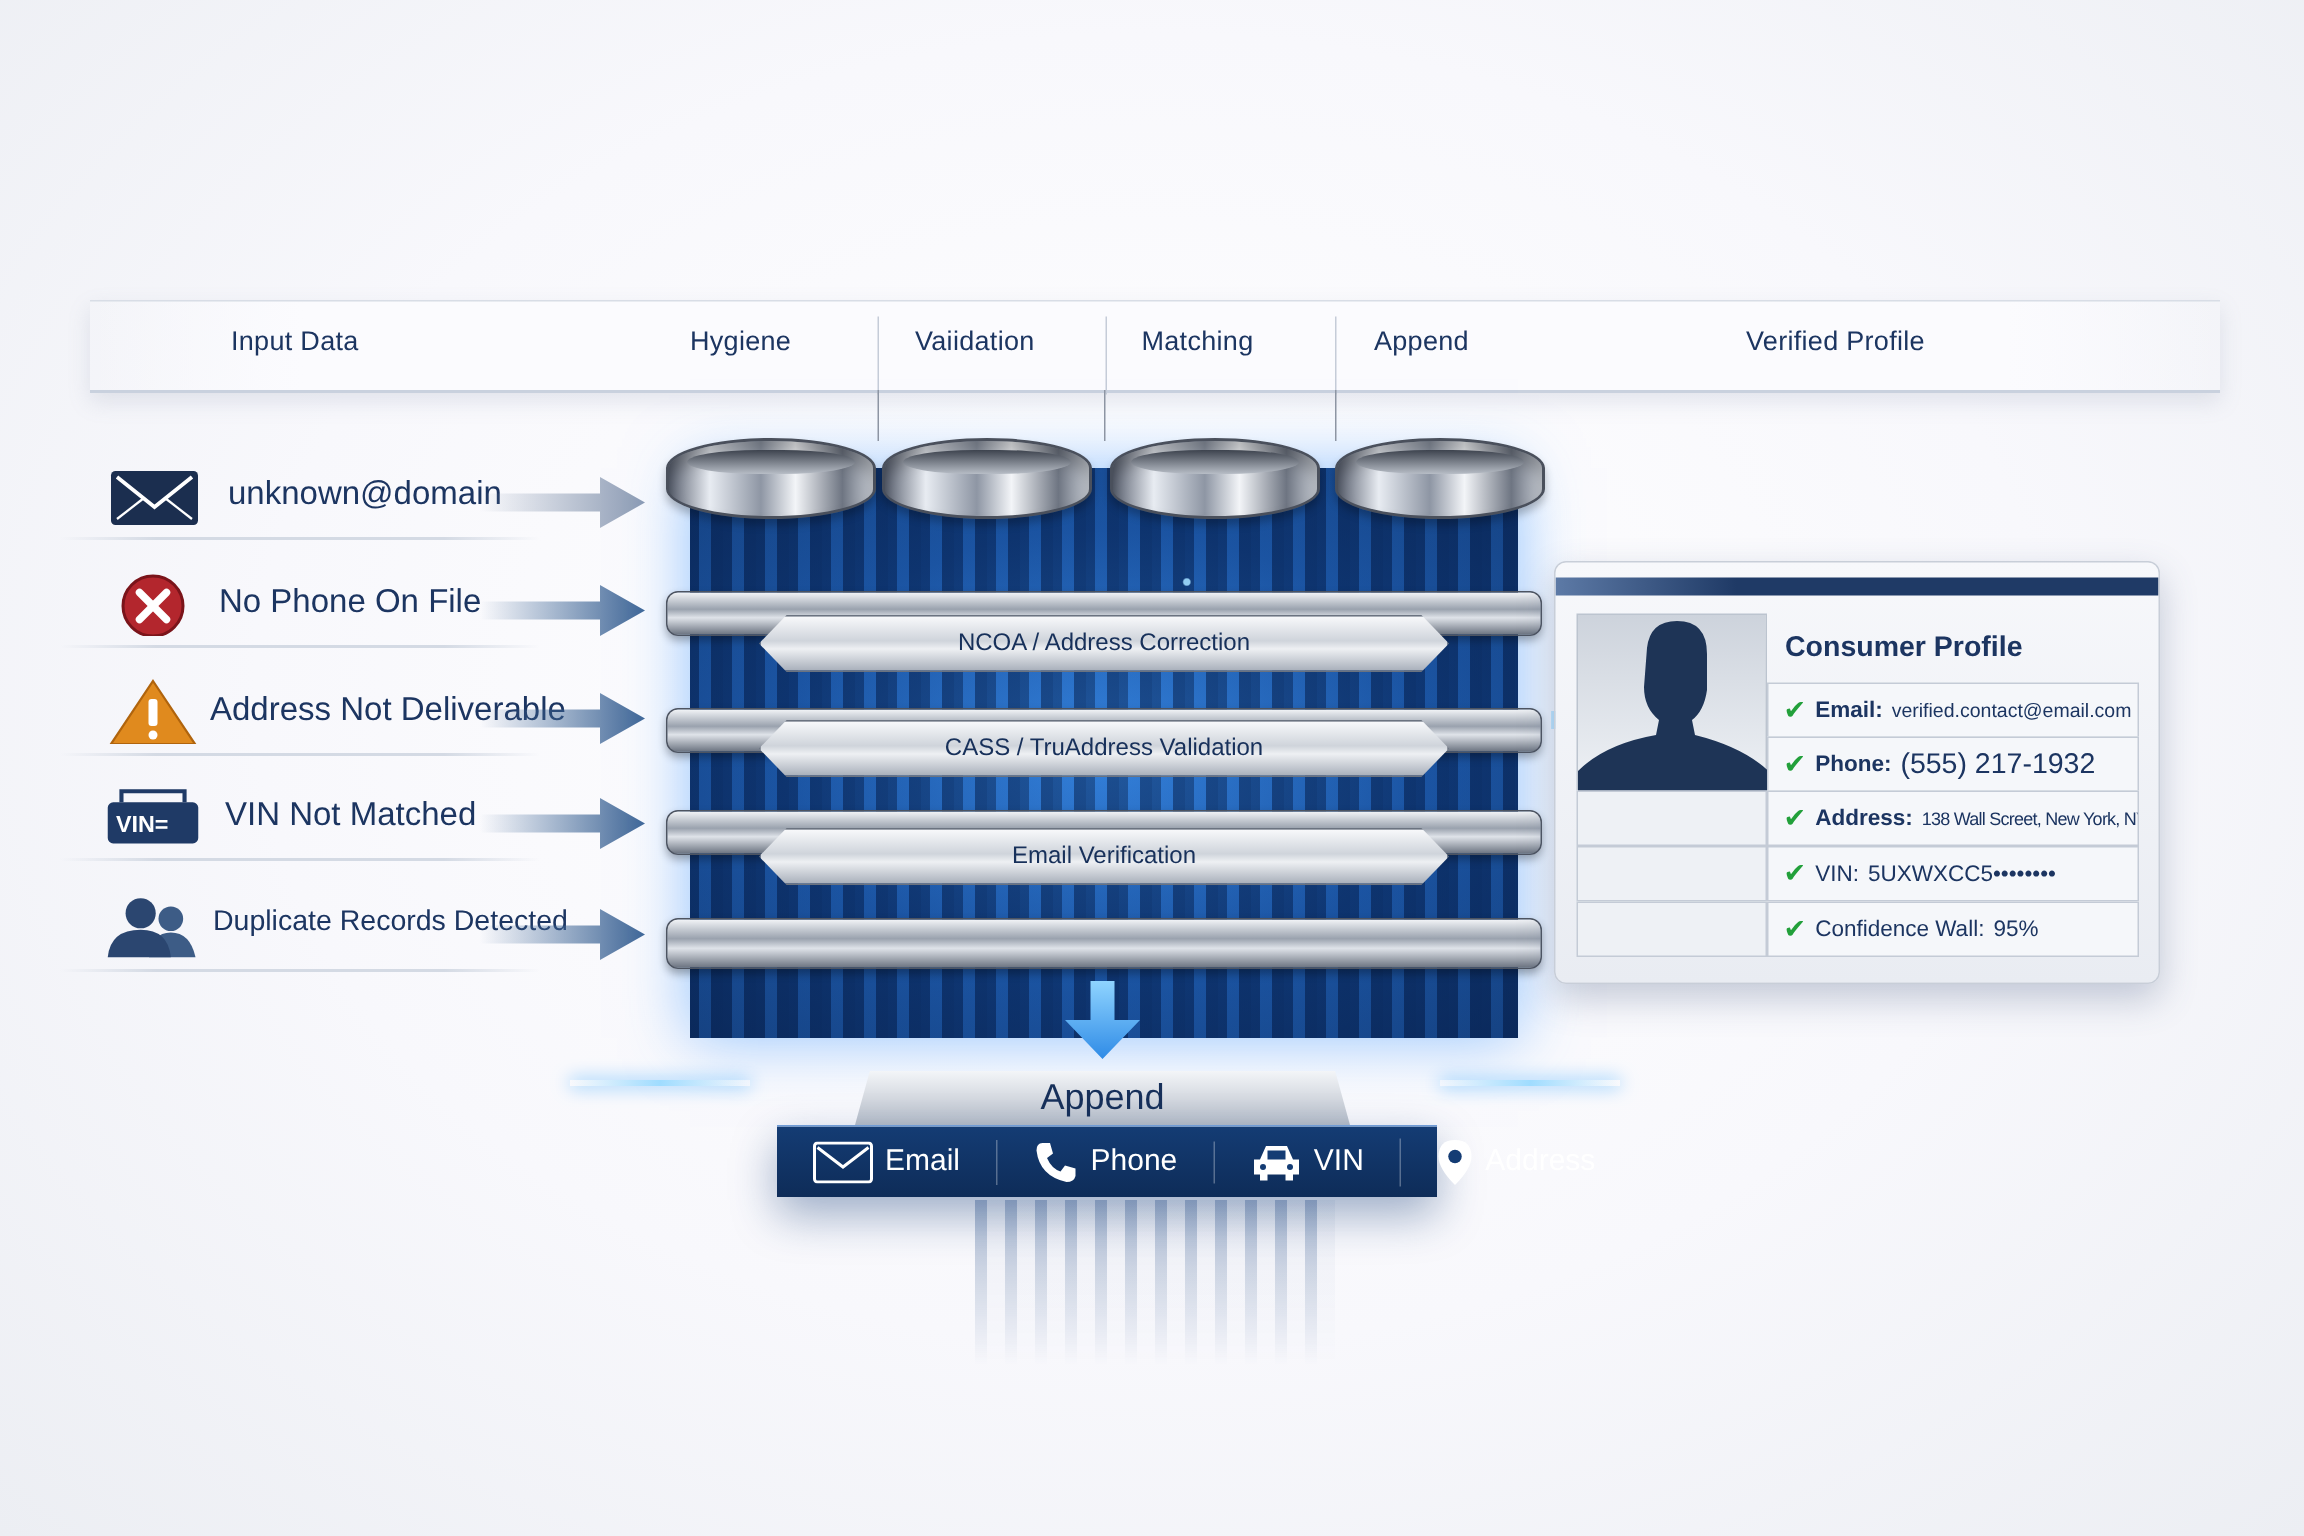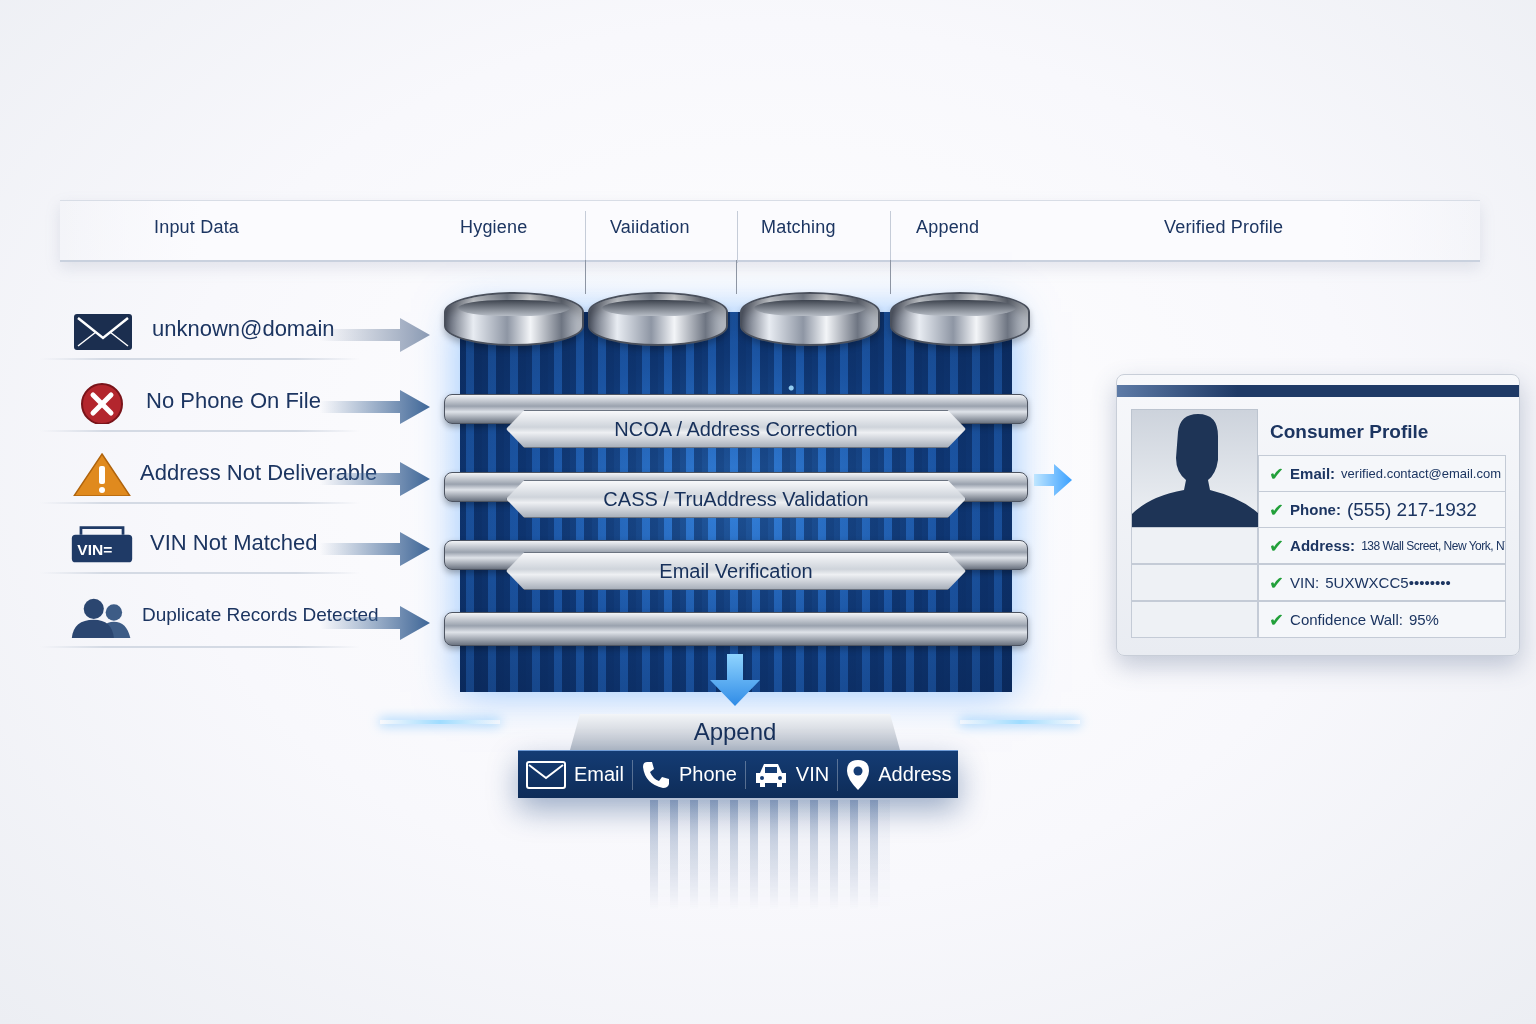--- a/index.html
+++ b/index.html
@@ -65,59 +65,59 @@
     background: linear-gradient(180deg, #f2f4f7 0%, #9aa2ae 40%, #dfe3e9 60%, #6c7481 100%);
     border: 1px solid #4d5461;
     box-shadow: 0 3px 6px rgba(0,0,0,0.3);
   }
   .plate {
     position: absolute; height: 38px;
     background: linear-gradient(180deg, #f8f9fb 0%, #cfd4db 45%, #eef0f3 60%, #a9b0bb 100%);
     border: 1px solid #6b7380;
     clip-path: polygon(4% 0, 96% 0, 100% 50%, 96% 100%, 4% 100%, 0 50%);
     display: flex; align-items: center; justify-content: center;
-    font-size: 20px; color: #17305a; white-space: nowrap;
+    font-size: 16px; color: #17305a; white-space: nowrap;
   }
   .down-arrow {
     position: absolute; left: 270px; top: 392px; width: 50px; height: 52px;
   }
   .append-plate {
     position: absolute; left: 130px; top: 452px; width: 330px; height: 36px;
     background: linear-gradient(180deg, #f3f5f8, #b7bec9);
     clip-path: polygon(3% 0, 97% 0, 100% 100%, 0 100%);
     display: flex; align-items: center; justify-content: center;
     font-size: 24px; color: #17305a;
   }
   .append-bar {
     position: absolute; left: 78px; top: 488px; width: 440px; height: 48px;
     background: linear-gradient(180deg, #143c74 0%, #0e2c58 100%);
     display: flex; align-items: center; justify-content: space-around;
     border-top: 1px solid #6f9bd6;
     box-shadow: 0 12px 30px rgba(20,60,120,0.4);
   }
-  .append-item { display: flex; align-items: center; gap: 8px; color: #ffffff; font-size: 20px; padding: 0 8px; }
+  .append-item { display: flex; align-items: center; gap: 8px; color: #ffffff; font-size: 20px; padding: 0 24px; }
   .append-item + .append-item { border-left: 1px solid rgba(255,255,255,0.3); }
   .glow-line {
     position: absolute; top: 458px; height: 4px; width: 120px;
     background: linear-gradient(90deg, rgba(80,180,255,0), #9fdcff, rgba(80,180,255,0));
     box-shadow: 0 0 12px #56b3ff;
   }
   .drip {
     left: 650px; top: 800px; width: 240px; height: 110px;
     background: repeating-linear-gradient(90deg, rgba(30,70,130,0.35) 0 8px, rgba(30,70,130,0.05) 8px 20px);
     -webkit-mask-image: linear-gradient(180deg, #000, transparent);
     mask-image: linear-gradient(180deg, #000, transparent);
   }
 
   
   .out-arrow { left: 1034px; top: 460px; width: 40px; height: 40px; }
 
   
   .card {
-    left: 1116px; top: 374px; width: 404px; height: 282px;
+    left: 1036px; top: 374px; width: 404px; height: 282px;
     background: linear-gradient(180deg, #f7f8fb, #e9ecf2);
     border: 1px solid #c8ced8; border-radius: 8px;
     box-shadow: 0 10px 24px rgba(70,90,130,0.3);
     overflow: hidden;
   }
   .card-top { position: absolute; left: 0; top: 10px; width: 100%; height: 12px;
     background: linear-gradient(90deg, #5d7aa6 0%, #1f3a66 30%, #1f3a66 100%); }
   .avatar-box {
     position: absolute; left: 14px; top: 34px; width: 127px; height: 118px;
     background: linear-gradient(180deg, #cdd3dc, #eef1f5);

